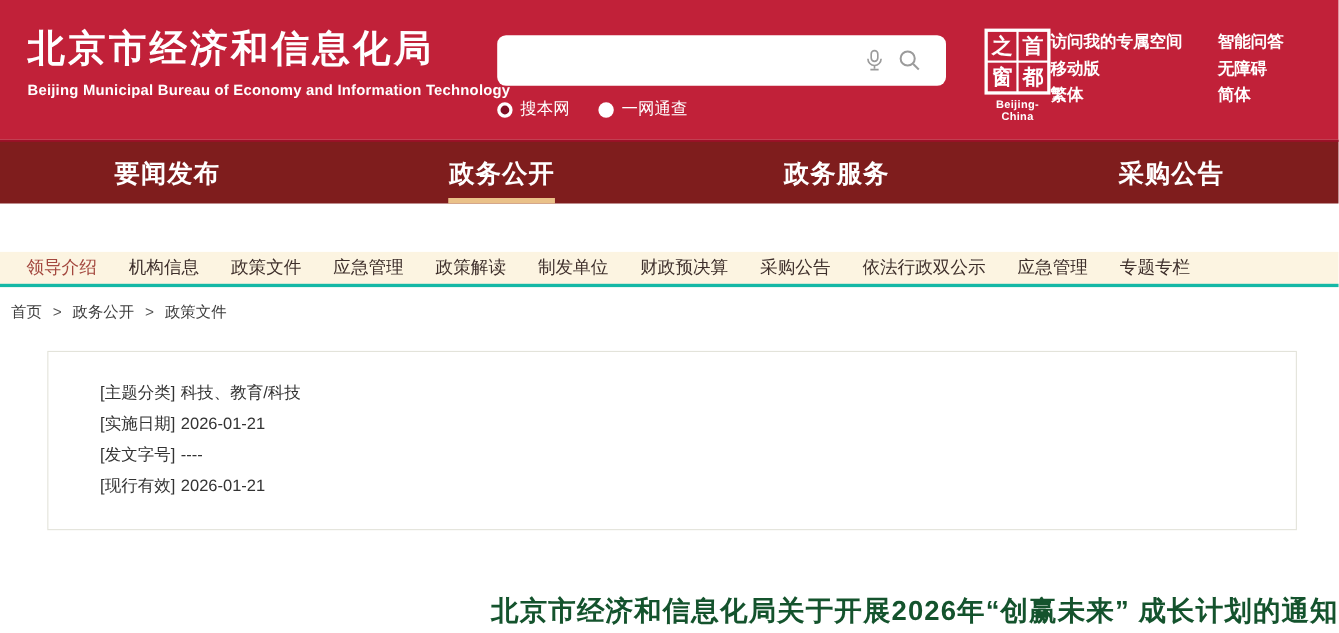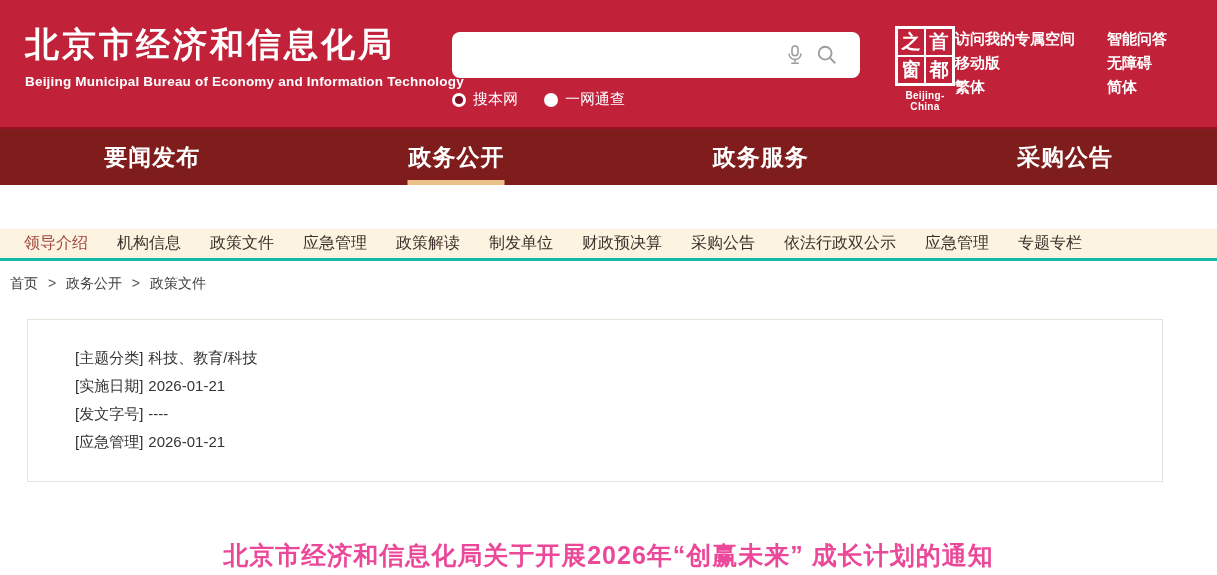--- a/index.html
+++ b/index.html
@@ -48,31 +48,31 @@
             border-bottom:3px solid #14b8a6; padding-left:24px; gap:29px;margin-top:44px; }
   .subnav-item { font-size:16px; color:#3e2f2b; cursor:pointer; white-space:nowrap; }
   .subnav-item:first-child { color:#a3473e; }
 
   
   .breadcrumb { margin:14px 16px 0 10px; font-size:14px; color:#3d3d3d; }
   .crumb { cursor:pointer; }
   .crumb-sep { margin:0 6px; color:#555; }
 
   
-  .meta-box { margin-left:27px; margin-top:26px; width:1136px; height:163px;
+  .meta-box { margin-left:43px; margin-top:26px; width:1136px; height:163px;
               border:1px solid #e3e3da; display:flex; padding-top:24px; }
   .meta-col { display:flex; flex-direction:column; }
   .meta-col.left { margin-left:47px; width:519px; }
   .meta-col.right { margin-left:0; }
   .meta-row { height:28px; line-height:28px; font-size:15px; color:#333; }
   .meta-label { margin-right:5px; }
 
   
-  .doc-title { margin-top:57px; text-align:center; font-size:25px; font-weight:bold;
-               color:#ec4899; letter-spacing:1px; }
+  .doc-title { margin-top:57px; text-align:right; font-size:25px; font-weight:bold;
+               color:#14532d; letter-spacing:1px; }
 </style>
 </head>
 <body>
 
 <div class="header">
   <div class="brand">
     <div class="brand-title">北京市经济和信息化局</div>
     <div class="brand-sub">Beijing Municipal Bureau of Economy and Information Technology</div>
   </div>
 
@@ -176,18 +176,18 @@
     <div class="meta-row">
       <span class="meta-label">[主题分类]</span><span>科技、教育/科技</span>
     </div>
     <div class="meta-row">
       <span class="meta-label">[实施日期]</span><span>2026-01-21</span>
     </div>
     <div class="meta-row">
       <span class="meta-label">[发文字号]</span><span>----</span>
     </div>
     <div class="meta-row">
-      <span class="meta-label">[应急管理]</span><span>2026-01-21</span>
+      <span class="meta-label">[现行有效]</span><span>2026-01-21</span>
     </div>
   </div>
 </div>
 
 <div class="doc-title">北京市经济和信息化局关于开展2026年“创赢未来” 成长计划的通知</div>
 
 </body></html>

